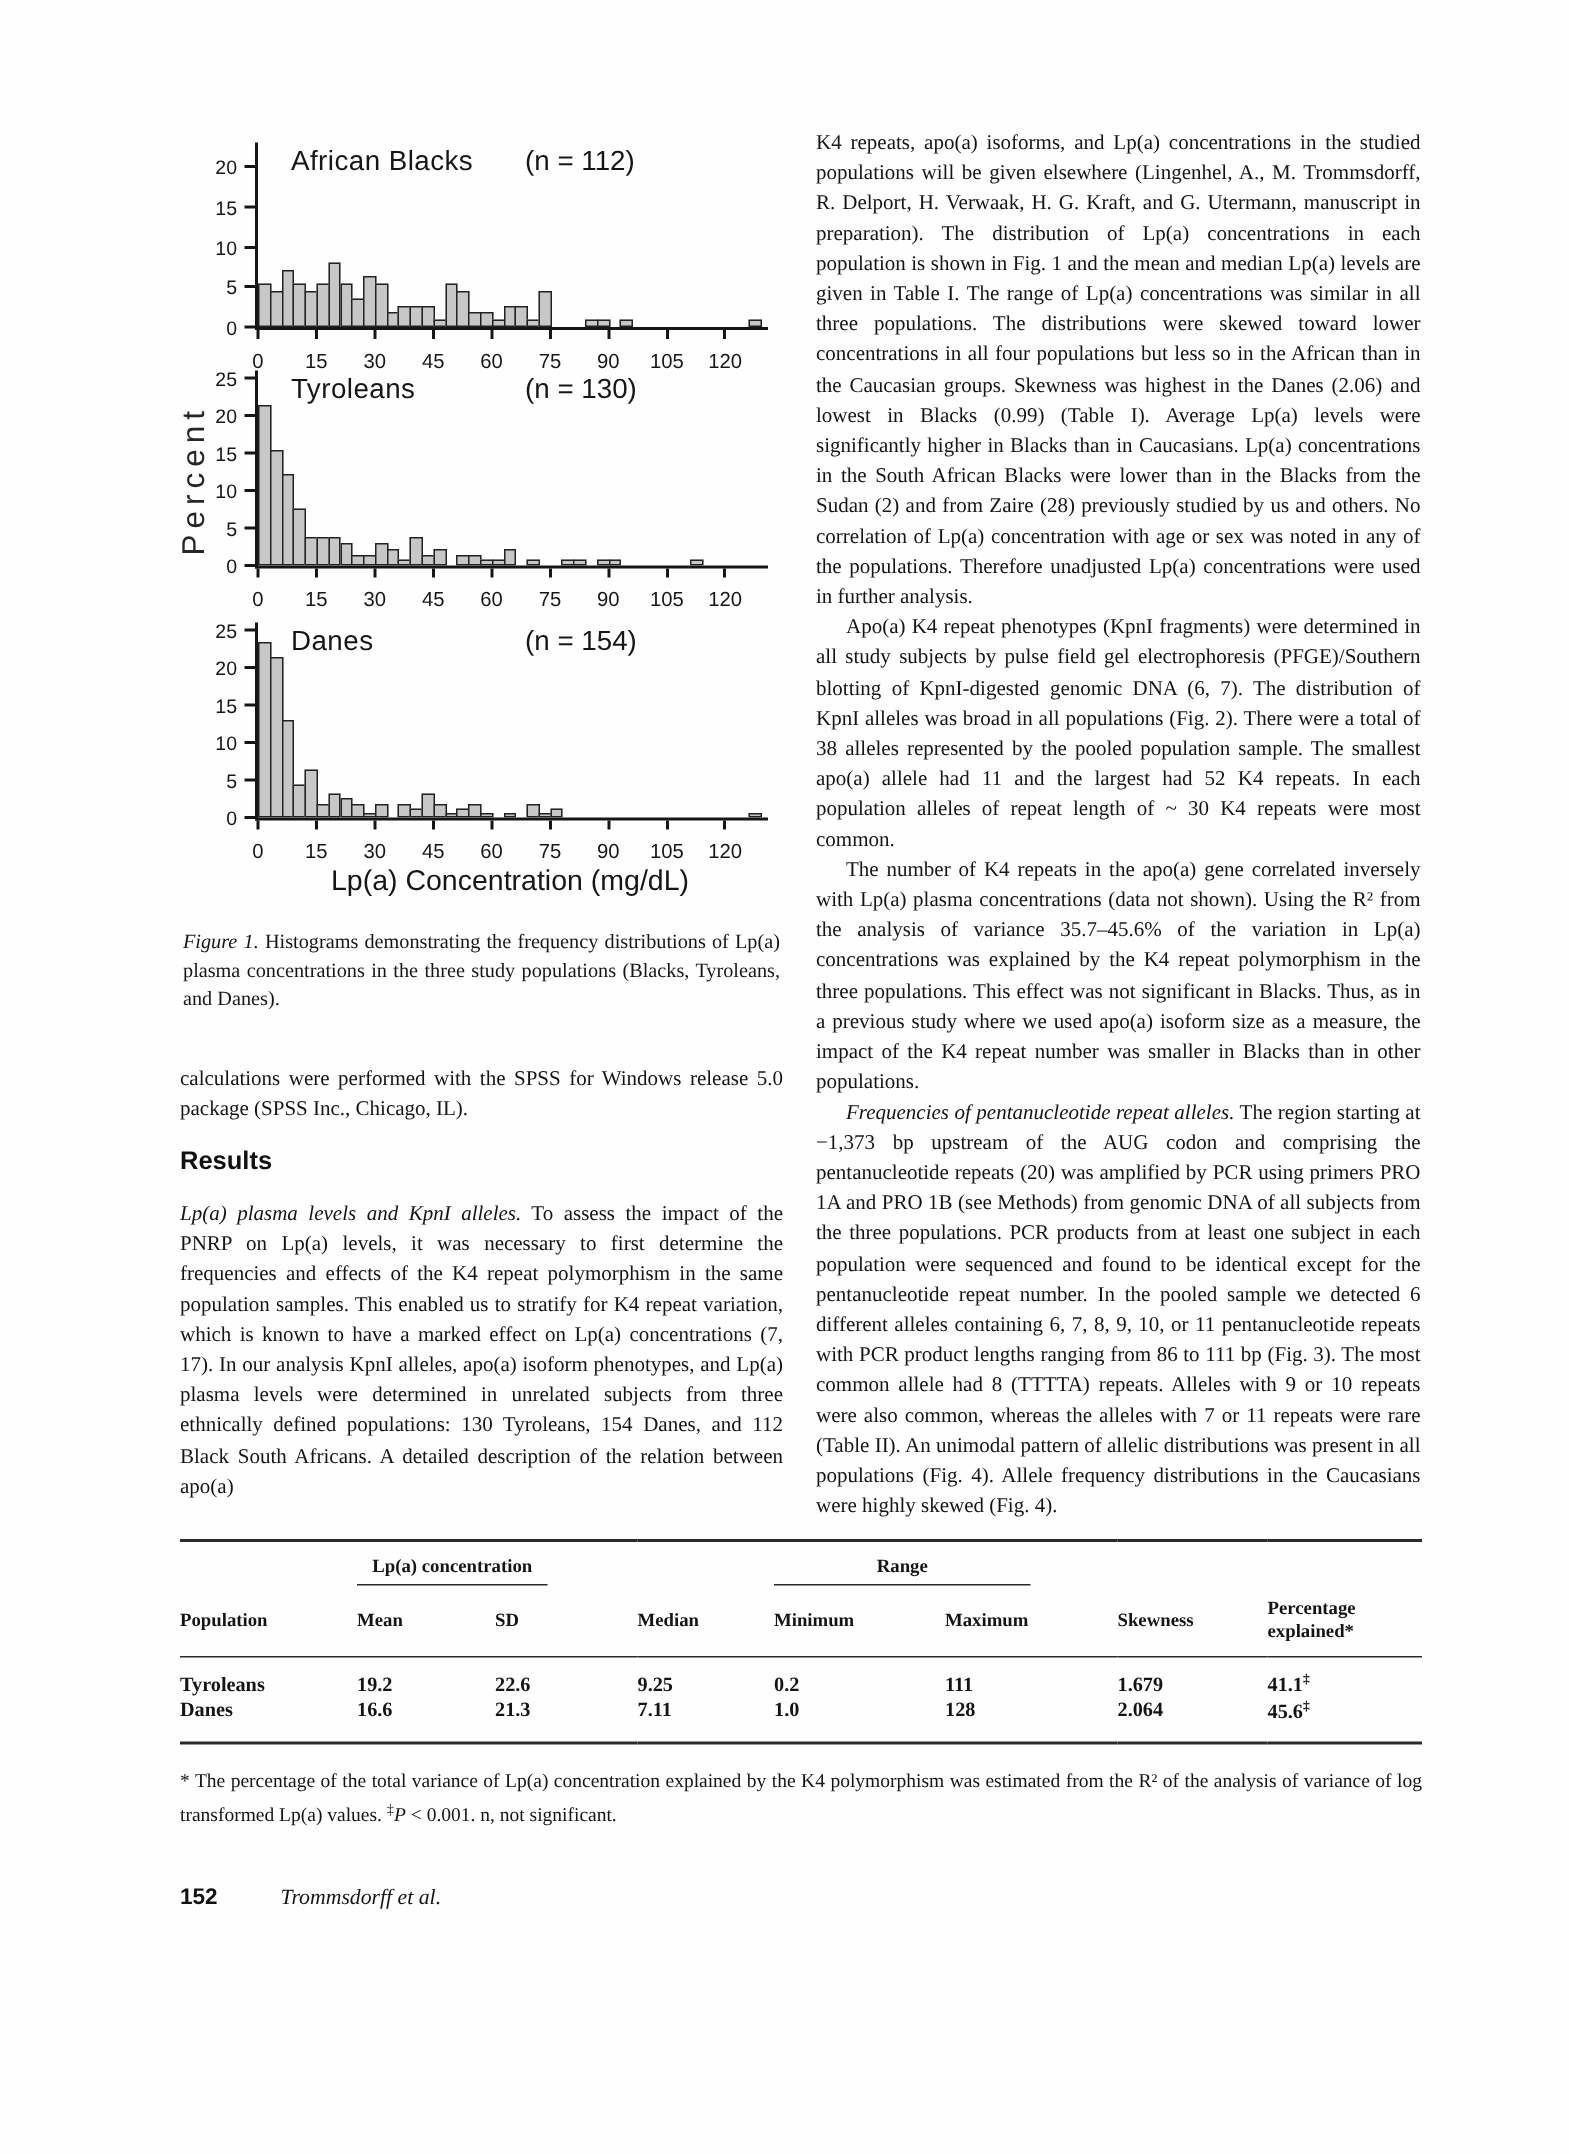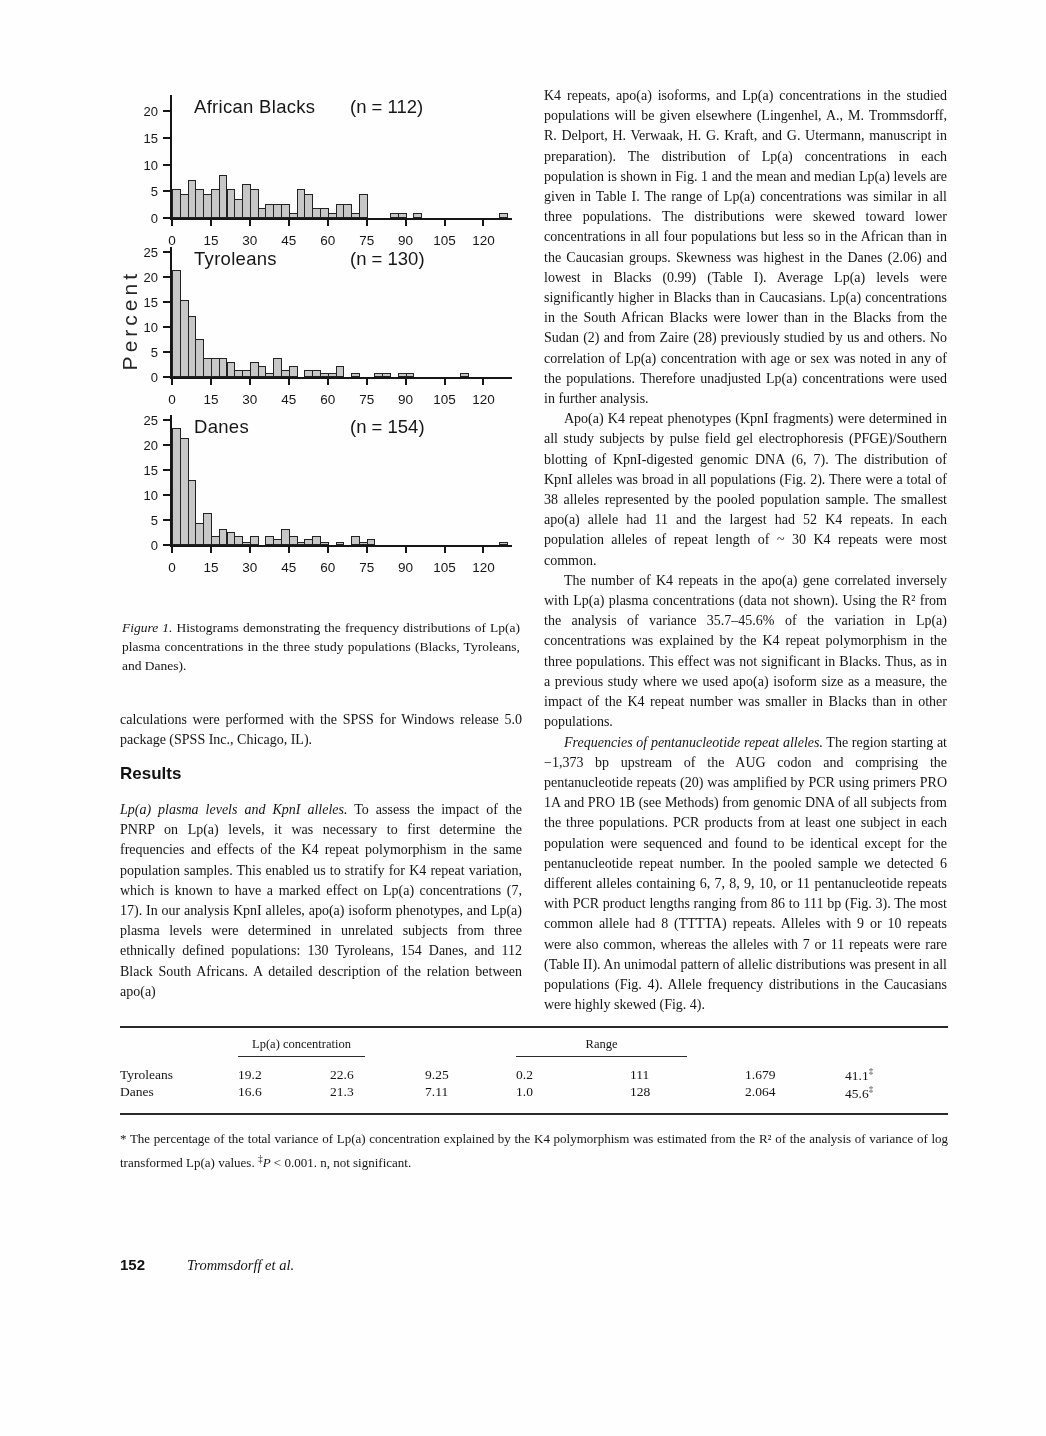--- a/index.html
+++ b/index.html
@@ -39,21 +39,21 @@
   .methods-par { position:absolute; left:120px; top:710px; width:402px; }
   .results-heading { position:absolute; left:120px; top:764px; margin:0;
     font-family:"Liberation Sans", sans-serif; font-size:17px; font-weight:bold; color:#111; }
   .left-par { position:absolute; left:120px; top:800px; width:402px; }
   .right-col { position:absolute; left:544px; top:86px; width:403px; }
   
   .table-block { position:absolute; left:120px; top:1026px; width:828px; }
   .table-title { font-style:italic; font-size:14px; color:#141414; margin-bottom:12px; }
   table.data-table { width:828px; border-collapse:collapse; table-layout:fixed;
     border-top:2px solid #2a2a2a; border-bottom:2px solid #2a2a2a; }
-  table.data-table th, table.data-table td { font-weight:normal; text-align:left; padding:0; }
+  table.data-table th, table.data-table td { font-weight:bold; text-align:left; padding:0; }
   tr.group-row th { padding-top:9px; font-size:12.5px; }
   .group-underline { display:block; text-align:center; border-bottom:1.5px solid #2a2a2a;
     padding-bottom:4px; font-size:12.5px; color:#141414; }
   .g1 .group-underline { margin-right:60px; }
   .g2 .group-underline { margin-right:58px; }
   tr.head-row th { font-size:12.5px; padding:8px 0 9px 0; border-bottom:1.5px solid #2a2a2a; color:#141414; }
   tbody td { font-size:13.5px; padding:2.5px 0; color:#141414; }
   tbody tr:first-child td { padding-top:9px; }
   tbody tr:last-child td { padding-bottom:12px; }
   th.col7, td.col7 { text-align:right; }
@@ -252,20 +252,21 @@
         <div class="xtick" style="left: 193.656px;"></div>
         <div class="xtick-label" style="left: 177.656px;">75</div>
         <div class="xtick" style="left: 232.588px;"></div>
         <div class="xtick-label" style="left: 216.588px;">90</div>
         <div class="xtick" style="left: 271.519px;"></div>
         <div class="xtick-label" style="left: 255.519px;">105</div>
         <div class="xtick" style="left: 310.45px;"></div>
         <div class="xtick-label" style="left: 294.45px;">120</div>
       </div>
 
+    <div class="xaxis-title">Lp(a) Concentration  (mg/dL)</div>
   </div>
 
   <div class="caption">
     <span class="lead">Figure 1.</span><span> Histograms demonstrating the frequency distributions of Lp(a) plasma concentrations in the three study populations (Blacks, Tyroleans, and Danes).</span>
   </div>
 
   <div class="par methods-par">calculations were performed with the SPSS for Windows release 5.0 package (SPSS Inc., Chicago, IL).</div>
 
   <h2 class="results-heading">Results</h2>
 
@@ -297,20 +298,30 @@
           <th></th>
           <th colspan="2" class="g1">
               <span class="group-underline">Lp(a) concentration</span>
             </th>
           <th></th>
           <th colspan="2" class="g2">
               <span class="group-underline">Range</span>
             </th>
           <th></th>
           <th></th>
+        </tr>
+        <tr class="head-row">
+          <th class="col0">Population</th>
+          <th class="col1">Mean</th>
+          <th class="col2">SD</th>
+          <th class="col3">Median</th>
+          <th class="col4">Minimum</th>
+          <th class="col5">Maximum</th>
+          <th class="col6">Skewness</th>
+          <th class="col7">Percentage explained*</th>
         </tr>
       </thead>
       <tbody>
           <tr>
             <td class="col0">Tyroleans</td>
             <td class="col1">19.2</td>
             <td class="col2">22.6</td>
             <td class="col3">9.25</td>
             <td class="col4">0.2</td>
             <td class="col5">111</td>

